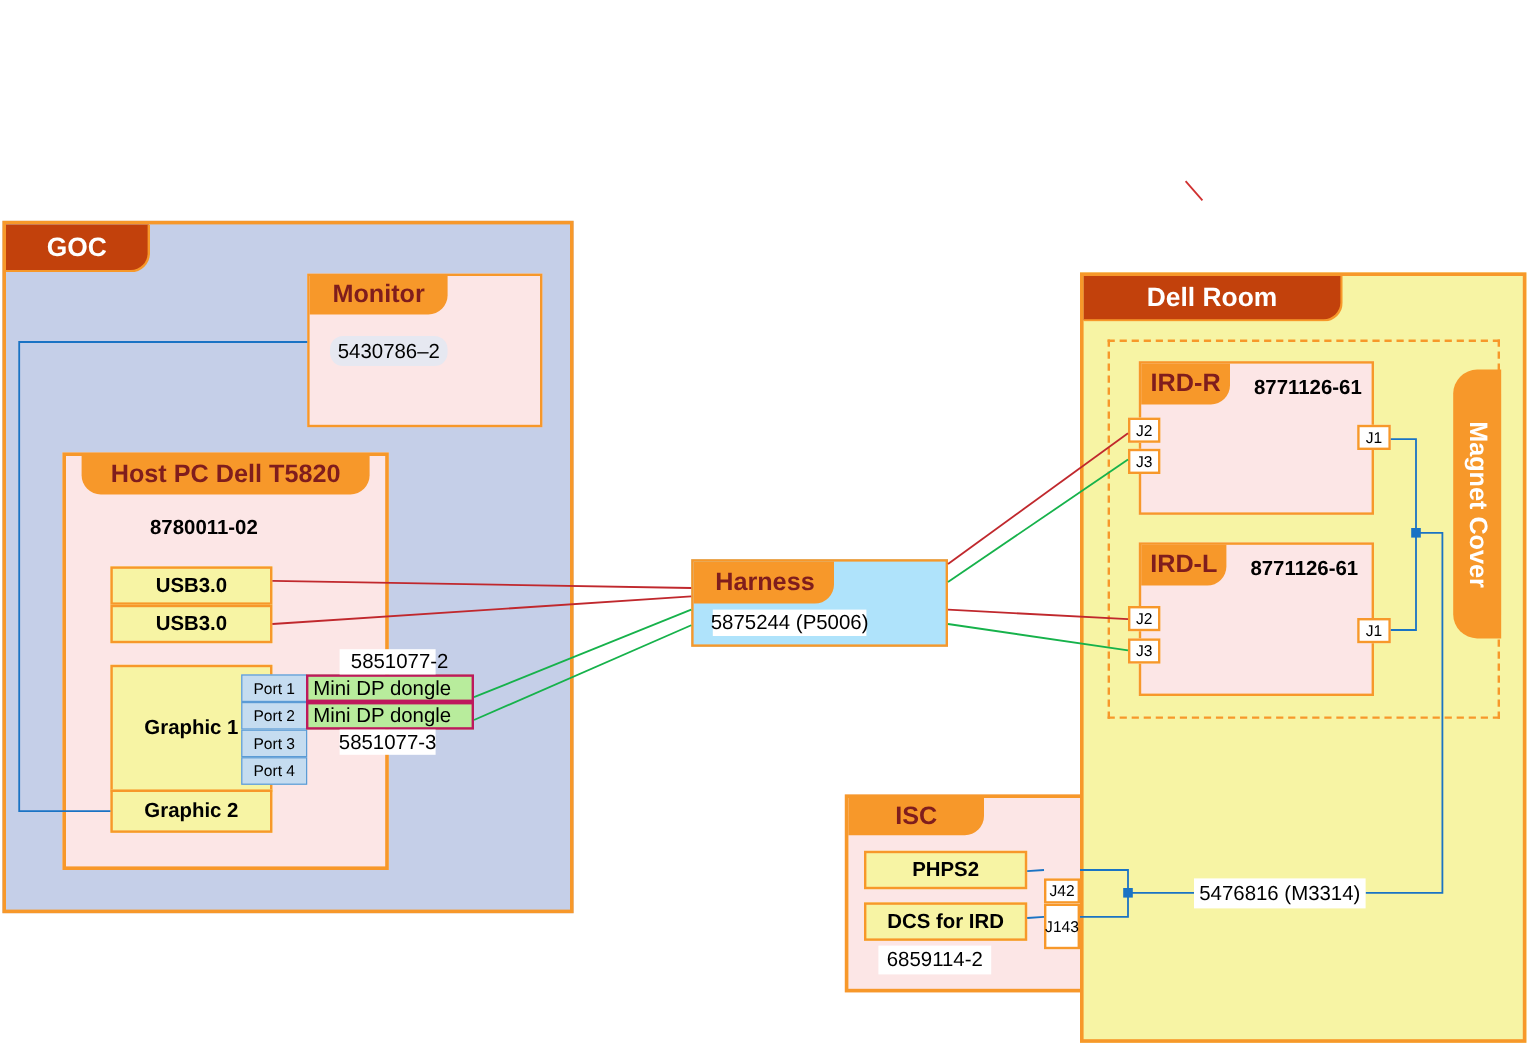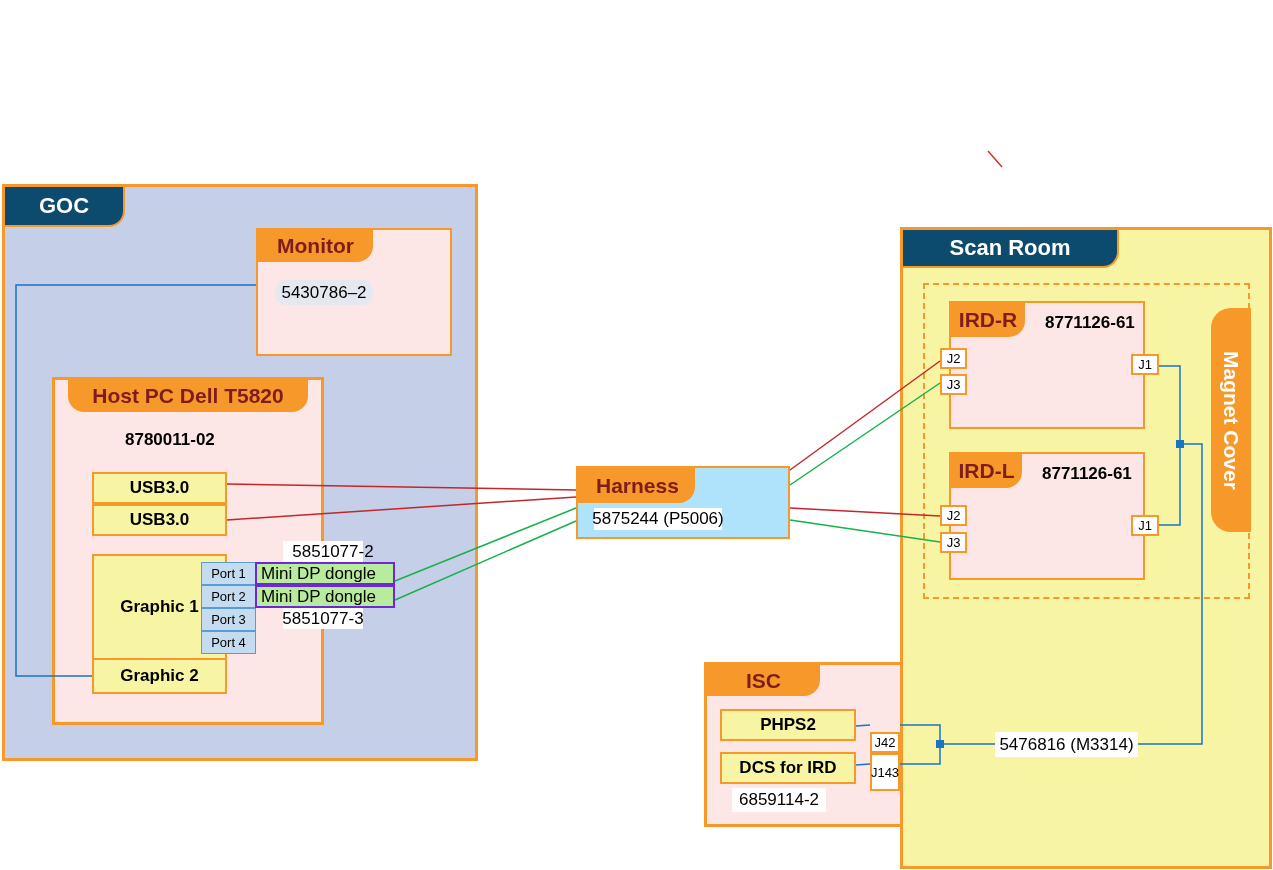--- a/index.html
+++ b/index.html
@@ -1,31 +1,31 @@
 <!DOCTYPE html>
 <html><head>
 <meta charset="utf-8">
 <style>
   html, body { margin:0; padding:0; background:#ffffff; }
   body { width:1273px; height:870px; position:relative; overflow:hidden;
          font-family:"Liberation Sans", sans-serif; }
   .abs { position:absolute; box-sizing:border-box; }
   .region { border:3px solid #f7982a; }
-  .tab-navy { background:#0c4a6e; color:#fff; font-weight:bold; font-size:22px;
+  .tab-navy { background:#c2410c; color:#fff; font-weight:bold; font-size:22px;
               border-bottom-right-radius:16px; border:2px solid #f7982a; border-top:none; border-left:none; }
   .tab-orange { background:#f7982a; color:#7f1d1d; font-weight:bold; font-size:21px;
                 border-bottom-right-radius:16px; }
   .box { border:2px solid #f7982a; }
   .pink { background:#fce6e6; }
   .yellow { background:#f7f4a4; }
   .lbl { font-size:17px; color:#000; white-space:nowrap; }
   .bold { font-weight:bold; }
   .port { background:#c5dcf0; border:1px solid #5b9bd5; font-size:13px; color:#000;
           display:flex; align-items:center; justify-content:center; }
-  .dongle { background:#b8ec9c; border:2px solid #6d28d9; font-size:17px; color:#000;
+  .dongle { background:#b8ec9c; border:2px solid #be185d; font-size:17px; color:#000;
             display:flex; align-items:center; padding-left:4px; }
   .conn { background:#fff; border:2px solid #f7982a; font-size:13px; color:#000;
           display:flex; align-items:center; justify-content:center; }
   .center { display:flex; align-items:center; justify-content:center; }
   svg.wires { position:absolute; left:0; top:0; }
 </style>
 </head>
 <body>
 
 <div class="abs region" style="left:2px; top:184px; width:476px; height:577px; background:#c5cfe8;"></div>
@@ -68,21 +68,21 @@
 </div>
 <div class="abs lbl center" style="left:594px; top:508px; width:128px; height:22px; background:#fff;">5875244 (P5006)</div>
 
 <div class="abs region pink" style="left:704px; top:662px; width:210px; height:165px;"></div>
 <div class="abs tab-orange center" style="left:707px; top:665px; width:113px; height:31px;">
   <span>ISC</span>
 </div>
 
 <div class="abs region yellow" style="left:900px; top:227px; width:372px; height:642px;"></div>
 <div class="abs tab-navy center" style="left:903px; top:230px; width:216px; height:38px;">
-  <span>Scan Room</span>
+  <span>Dell Room</span>
 </div>
 <div class="abs" style="left:923px; top:283px; width:327px; height:316px; border:2px dashed #f7982a;"></div>
 
 <div class="abs" style="left:1211px; top:308px; width:40px; height:224px; background:#f7982a; border-radius:20px 0 0 20px;"></div>
 <div class="abs center" style="left:1211px; top:308px; width:40px; height:224px;">
   <span style="writing-mode:vertical-rl; color:#fff; font-weight:bold; font-size:21px;">Magnet Cover</span>
 </div>
 
 <div class="abs box pink" style="left:949px; top:301px; width:196px; height:128px;"></div>
 <div class="abs tab-orange center" style="left:951px; top:303px; width:74px; height:34px;">

